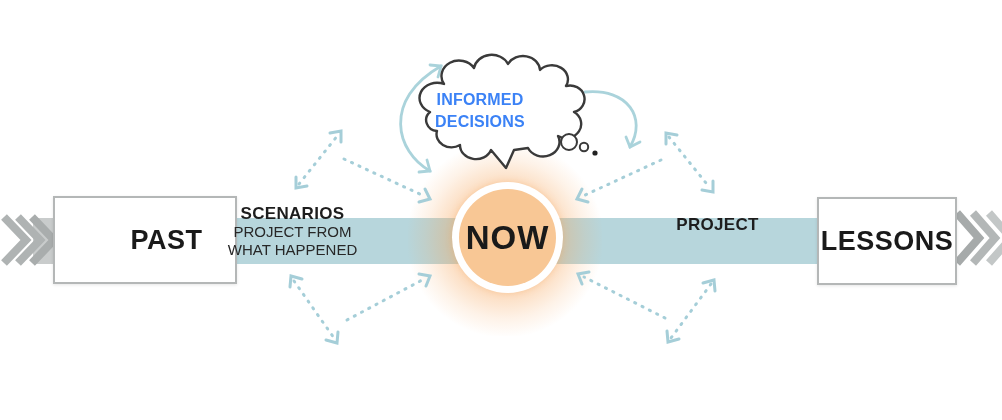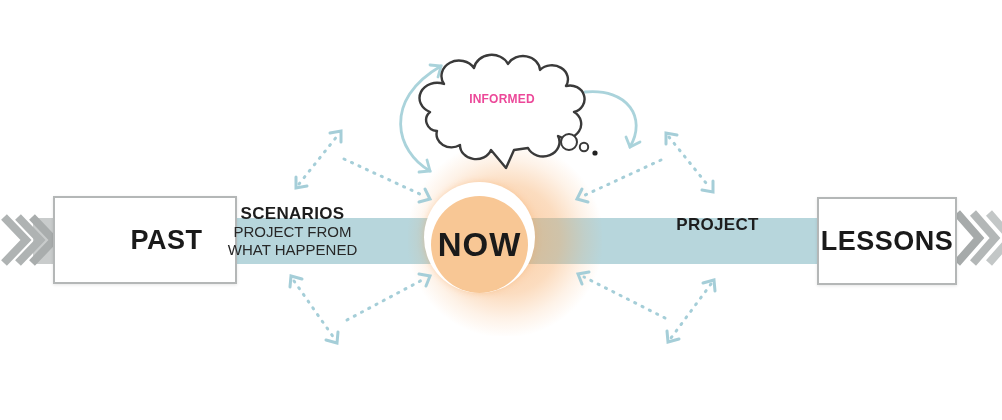--- a/index.html
+++ b/index.html
@@ -13,22 +13,22 @@
   
   .now-glow{
     position:absolute;left:408px;top:142px;width:194px;height:194px;z-index:2;
     background:radial-gradient(circle at 50% 50%,
       rgba(246,164,88,0.60) 0%, rgba(246,164,88,0.38) 40%,
       rgba(246,164,88,0.14) 58%, rgba(246,164,88,0) 72%);
   }
   svg.overlay{position:absolute;left:0;top:0;z-index:3;}
   
   .now-ring{
-    position:absolute;left:424px;top:182px;width:111px;height:111px;border-radius:50%;
-    background:#ffffff;z-index:4;display:flex;align-items:flex-end;justify-content:center;
+    position:absolute;left:452px;top:182px;width:111px;height:111px;border-radius:50%;
+    background:#ffffff;z-index:4;display:flex;align-items:center;justify-content:center;
     box-shadow:0 0 6px rgba(246,164,88,0.35);
   }
   .now-circle{
     width:97px;height:97px;border-radius:50%;background:#f8c795;
     display:flex;align-items:center;justify-content:center;
   }
   .now-label{font-size:33px;font-weight:800;letter-spacing:1px;color:#1a1a1a;}
   
   .tl-box{
     position:absolute;background:#ffffff;border:2px solid #b4b7b7;z-index:4;
@@ -39,22 +39,22 @@
   .future-box{left:817px;top:197px;width:136px;height:84px;}
   .tl-box .box-label{font-size:27px;font-weight:800;letter-spacing:0.5px;color:#1a1a1a;}
   
   .segment{position:absolute;z-index:5;text-align:center;}
   .segment .seg-heading{font-size:17px;font-weight:800;letter-spacing:0.3px;line-height:19px;color:#1d1d1d;}
   .segment .seg-line{font-size:15px;font-weight:400;line-height:18px;color:#272727;}
   .understand{left:210px;top:204px;width:165px;}
   .project{left:620px;top:215px;width:195px;}
   
   .bubble-text{
-    position:absolute;left:428px;top:89px;width:148px;z-index:5;text-align:center;
-    font-size:12px;font-weight:800;line-height:21.5px;letter-spacing:0.2px;color:#ec4899;
+    position:absolute;left:406px;top:89px;width:148px;z-index:5;text-align:center;
+    font-size:16px;font-weight:800;line-height:21.5px;letter-spacing:0.2px;color:#3b82f6;
   }
 </style>
 </head>
 <body>
 
 <div class="stage">
 
   <div class="gray-band"></div>
   <div class="blue-band"></div>
   <div class="now-glow"></div>
@@ -166,15 +166,16 @@
     <div class="seg-line">PROJECT FROM</div>
     <div class="seg-line">WHAT HAPPENED</div>
   </div>
 
   <div class="segment project">
     <div class="seg-heading">PROJECT</div>
   </div>
 
   <div class="bubble-text">
     <div>INFORMED</div>
+    <div>DECISIONS</div>
   </div>
 
 </div>
 
 </body></html>

